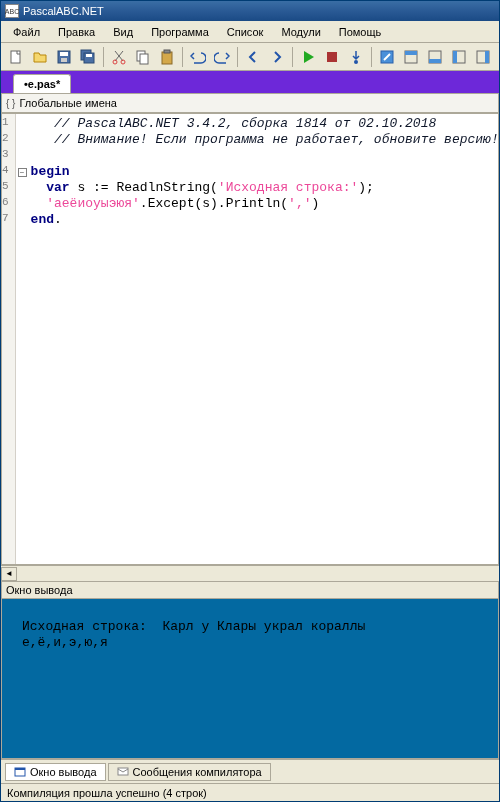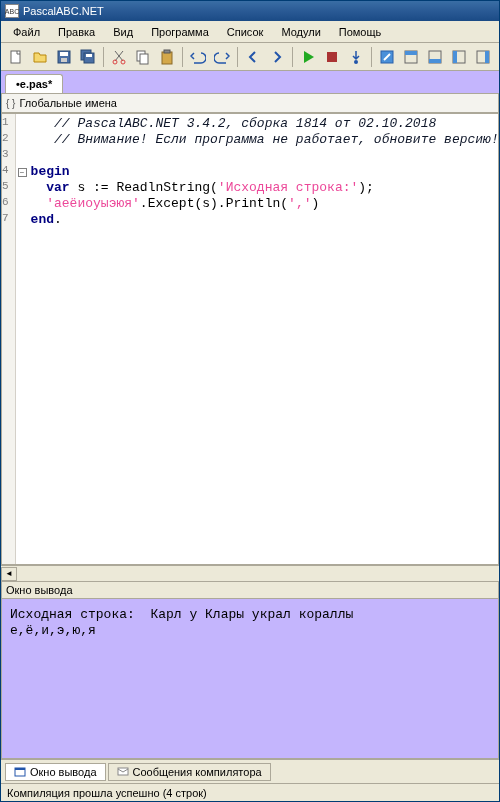--- a/index.html
+++ b/index.html
@@ -64,24 +64,24 @@
   display: flex;
   align-items: center;
   justify-content: center;
   border: 1px solid transparent;
   cursor: pointer;
 }
 .tb-btn svg { width: 16px; height: 16px; }
 .tb-sep { width: 1px; height: 20px; background: #aca899; margin: 0 2px; }
 .tabs {
   height: 22px;
-  background: #c4b5fd;
+  background: #6d28d9;
   display: flex;
   align-items: flex-end;
-  padding: 0 4px;
+  padding: 0 12px;
 }
 .tab {
   padding: 3px 10px;
   background: #fff;
   border: 1px solid #aca899;
   border-bottom: none;
   border-radius: 3px 3px 0 0;
   font-size: 11px;
   font-weight: bold;
 }
@@ -158,24 +158,24 @@
 .scroll-btn { width: 16px; height: 14px; background: #ece9d8; border: 1px solid #aca899; display: flex; align-items: center; justify-content: center; font-size: 8px; }
 .output-header {
   height: 18px;
   background: #ece9d8;
   border: 1px solid #aca899;
   padding: 2px 4px;
   font-size: 11px;
 }
 .output-body {
   height: 160px;
-  background: #c4b5fd;
+  background: #0369a1;
   border: 1px solid #aca899;
   border-top: none;
-  padding: 8px;
+  padding: 20px;
   font-family: 'Courier New', monospace;
   font-size: 13px;
   line-height: 16px;
   white-space: pre;
 }
 .bottom-tabs {
   height: 24px;
   background: #ece9d8;
   display: flex;
   align-items: center;

